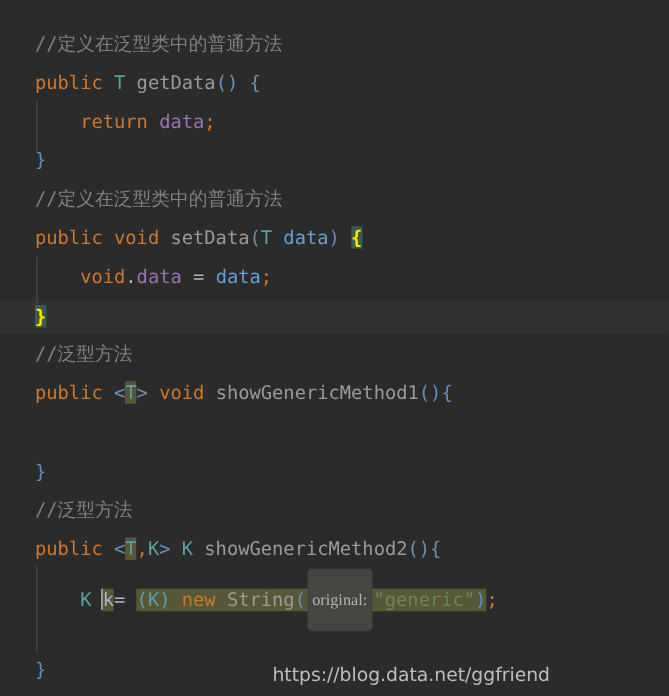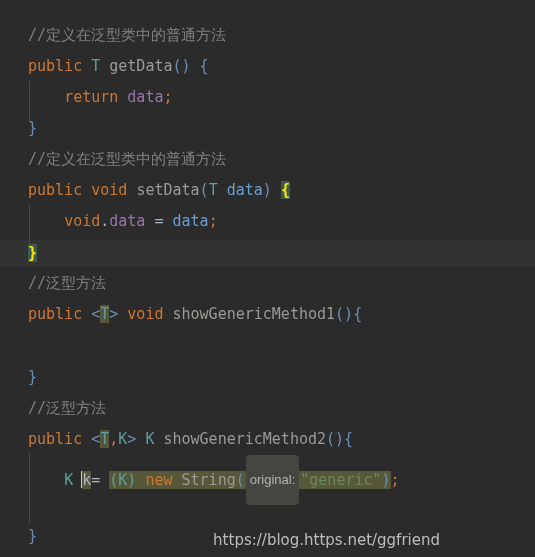--- a/index.html
+++ b/index.html
@@ -98,21 +98,21 @@
     vertical-align: -3px;
     margin: 0 -1px;
   }
 
   
   .hint {
     display: inline-block;
     background: #45463f;
     color: #b4b4b4;
     border-radius: 4px;
-    font-family: Liberation Sans, sans-serif;
+    font-family: Liberation Serif, serif;
     font-size: 13px;
     line-height: 18px;
     padding: 16px 4px;
     vertical-align: 1px;
     margin: 0 1px;
   }
 
   
   .watermark {
     position: absolute;
@@ -166,15 +166,15 @@
 
     <div class="line" style="top:424px; left:28px;"><span class="t-keyword">public</span><span class="t-plain"> </span><span class="t-punct">&lt;</span><span class="t-type ident-hl">T</span><span class="t-keyword">,</span><span class="t-type">K</span><span class="t-punct">&gt;</span><span class="t-plain"> </span><span class="t-type">K</span><span class="t-plain"> </span><span class="t-method">showGenericMethod2</span><span class="t-punct">()</span><span class="t-brace">{</span></div>
 
     <div class="line" style="top:455px; left:28px;"><span class="t-plain">    </span><span class="t-type">K</span><span class="t-plain"> </span><span class="caret"></span><span class="t-plain ident-hl">k</span><span class="t-operator">=</span><span class="t-plain"> </span><span class="sel"><span class="t-type">(K)</span><span class="t-plain"> </span><span class="t-keyword">new</span><span class="t-plain"> </span><span class="t-method">String</span><span class="t-punct">(</span><span class="hint">original:</span><span class="t-string">"generic"</span><span class="t-punct">)</span></span><span class="t-semi">;</span></div>
 
 
     <div class="line" style="top:521px; left:28px;"><span class="t-brace">}</span></div>
 
   </div>
 
-  <div class="watermark">https://blog.https.net/ggfriend</div>
+  <div class="watermark">https://blog.data.net/ggfriend</div>
 
 </div>
 
 </body></html>

